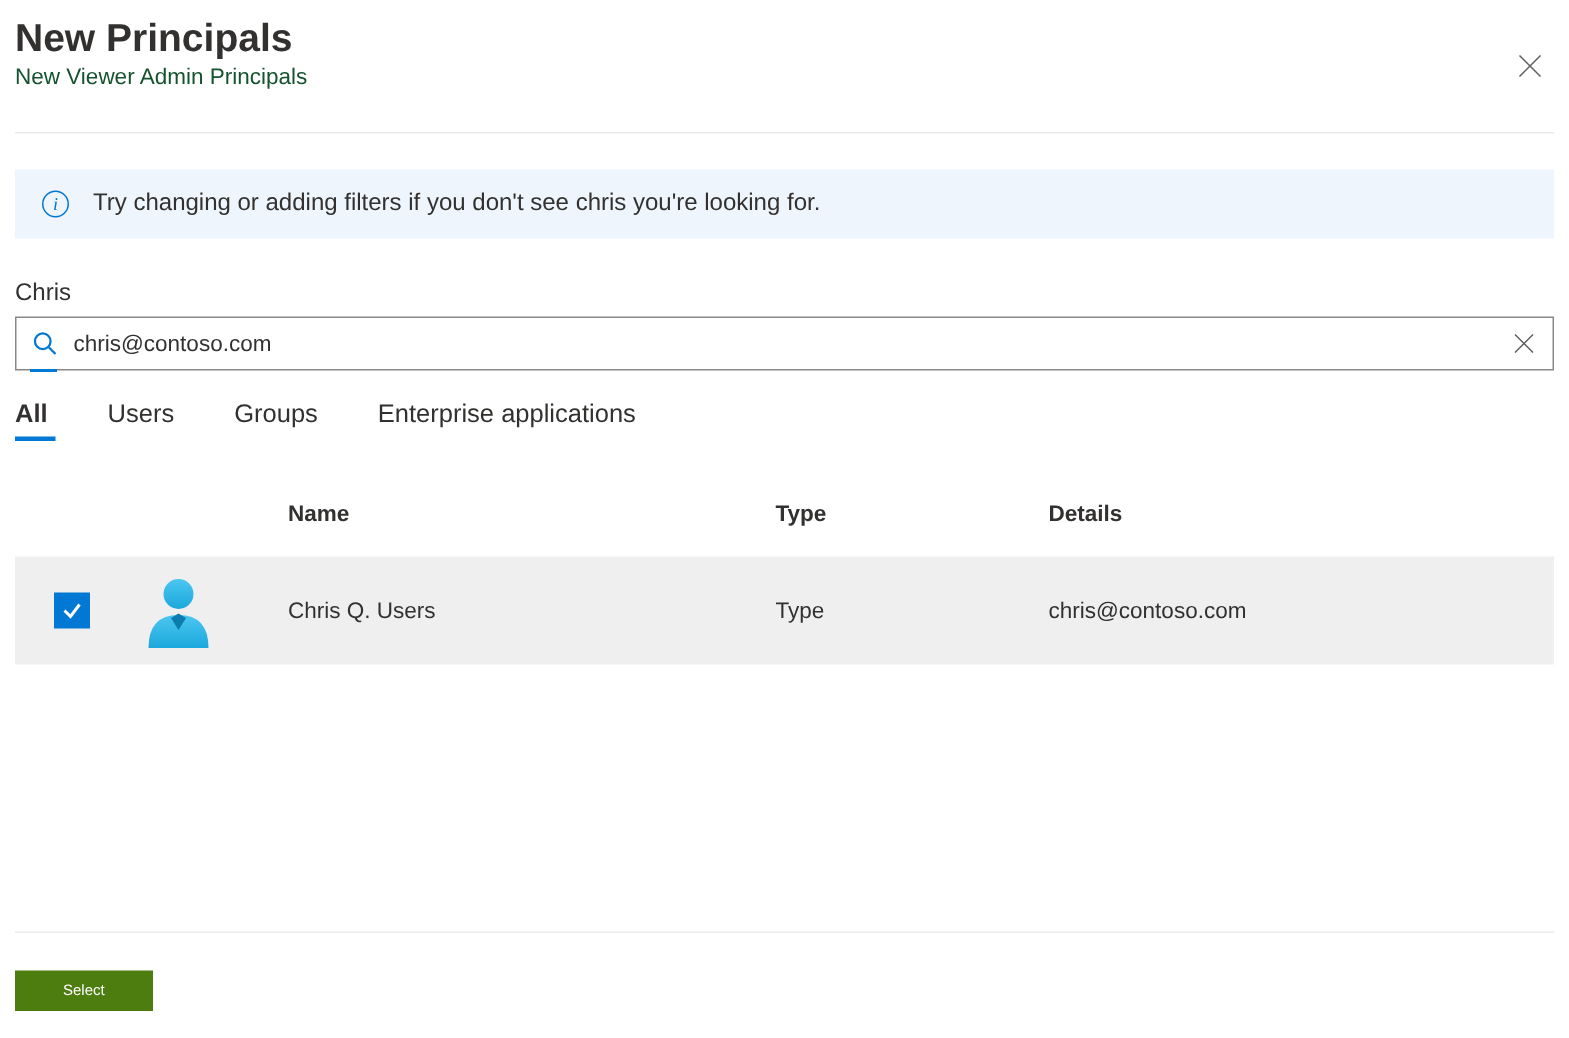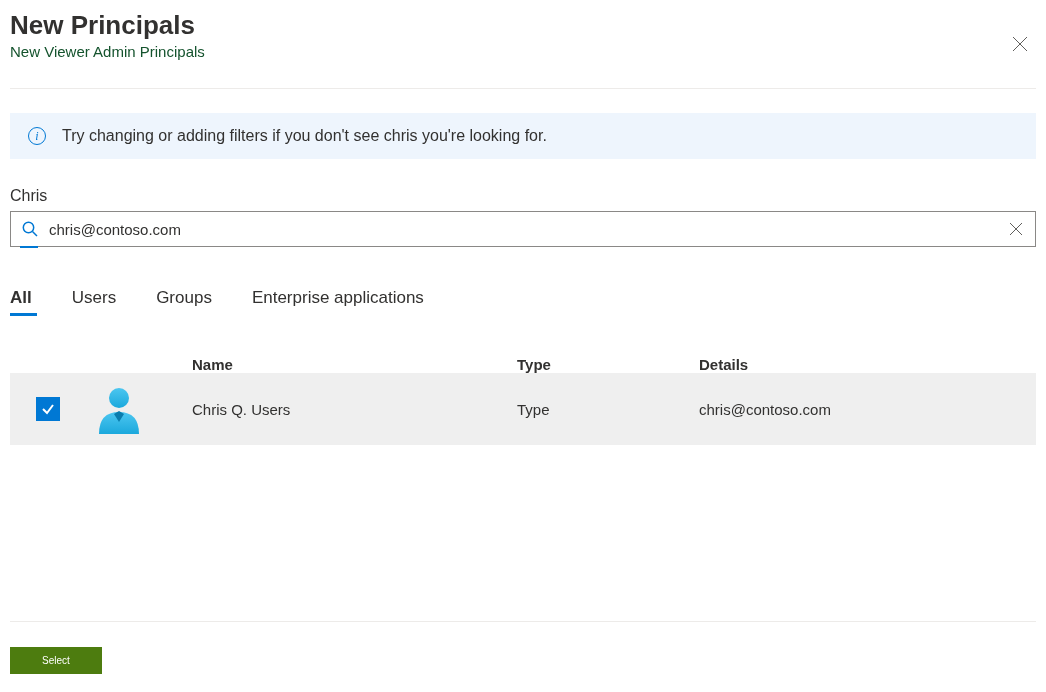--- a/index.html
+++ b/index.html
@@ -106,21 +106,21 @@
     .clear-x {
       color: #605e5c;
       cursor: pointer;
       padding: 4px;
     }
     .clear-x svg { display:block; }
 
     .tabs {
       display: flex;
       gap: 40px;
-      margin-top: 40px;
+      margin-top: 18px;
       font-size: 17px;
     }
     .tab {
       cursor: pointer;
       padding-bottom: 8px;
       color: #323130;
     }
     .tab.active {
       font-weight: 600;
     }
@@ -132,21 +132,21 @@
     }
 
     .table {
       margin-top: 40px;
     }
     .table-header {
       display: grid;
       grid-template-columns: 182px 325px 182px 1fr;
       font-weight: 600;
       font-size: 15px;
-      padding-bottom: 0;
+      padding-bottom: 20px;
     }
     .table-header .cell { padding-left: 0; }
     .table-row {
       display: grid;
       grid-template-columns: 182px 325px 182px 1fr;
       align-items: center;
       background: #efefef;
       min-height: 72px;
     }
     .row-left {

